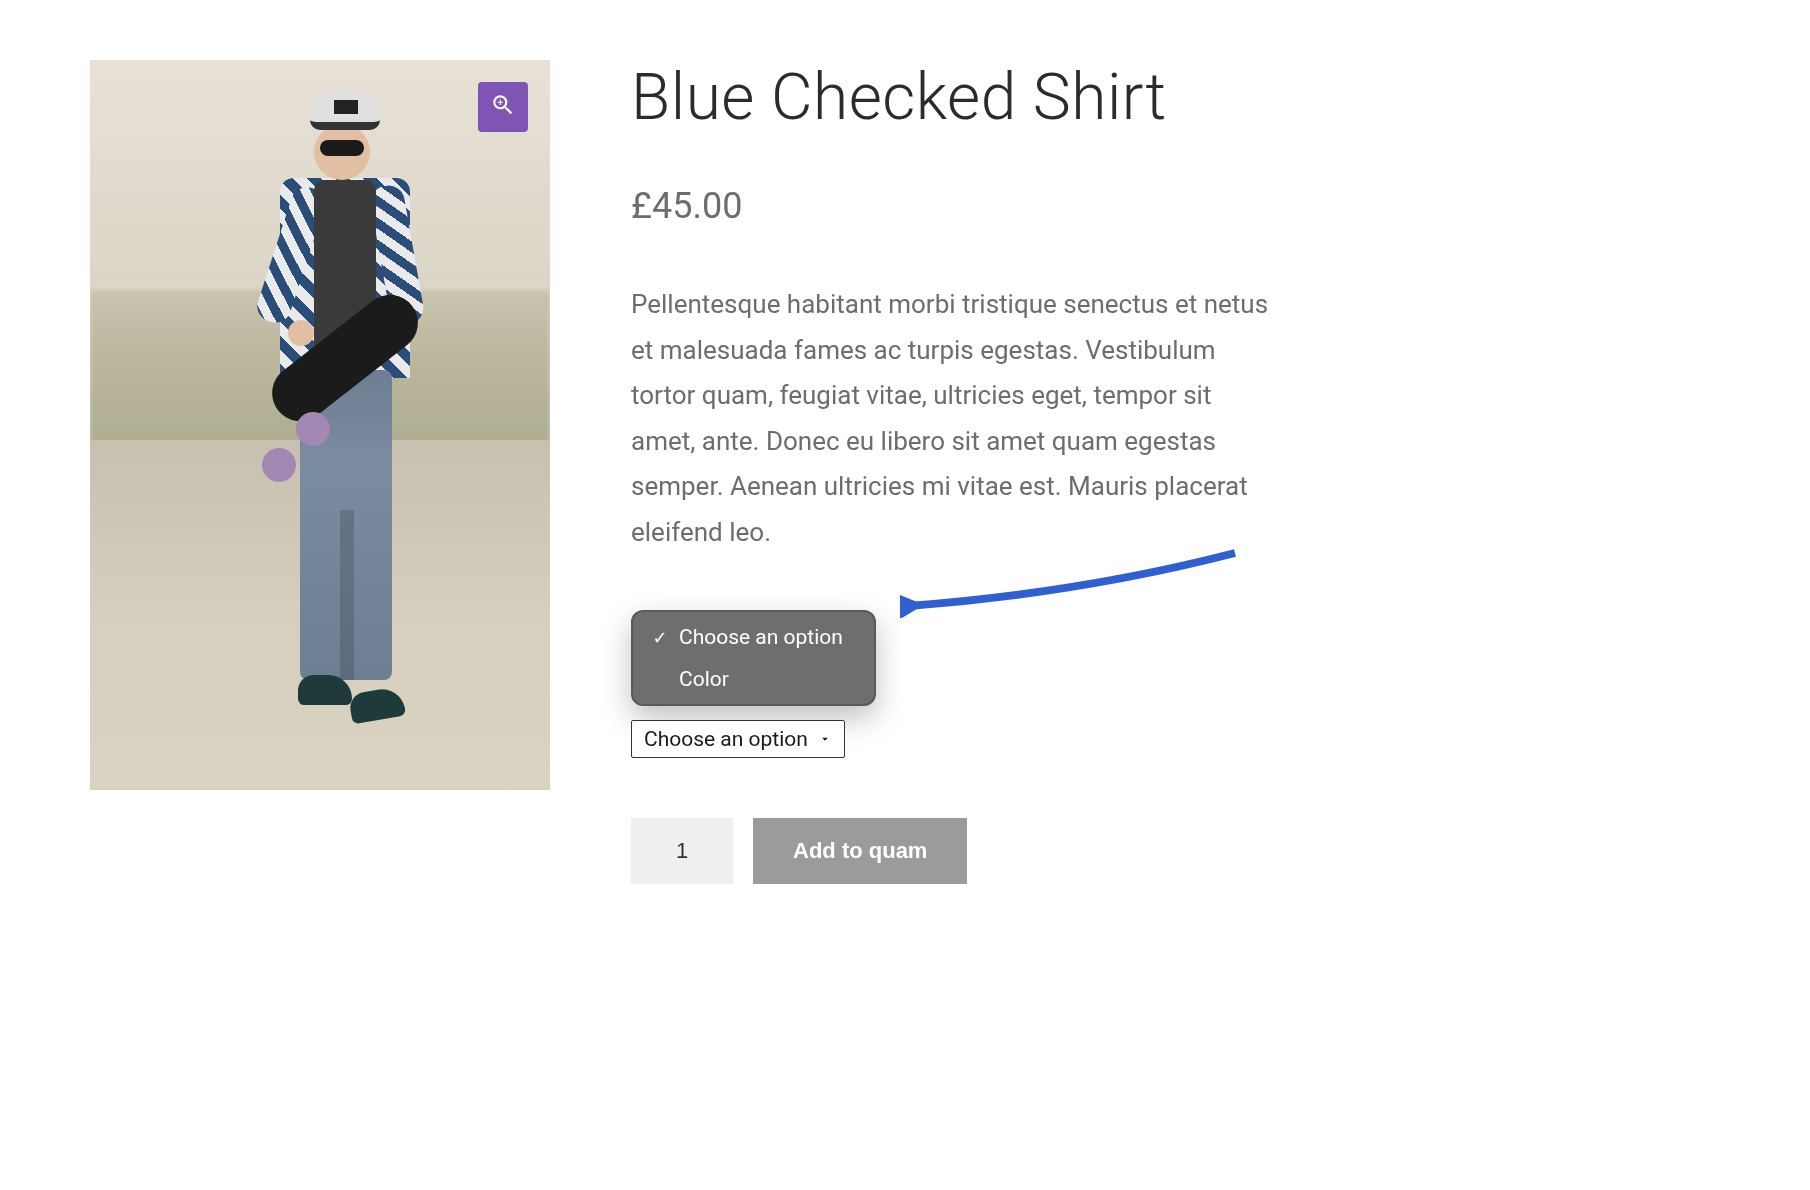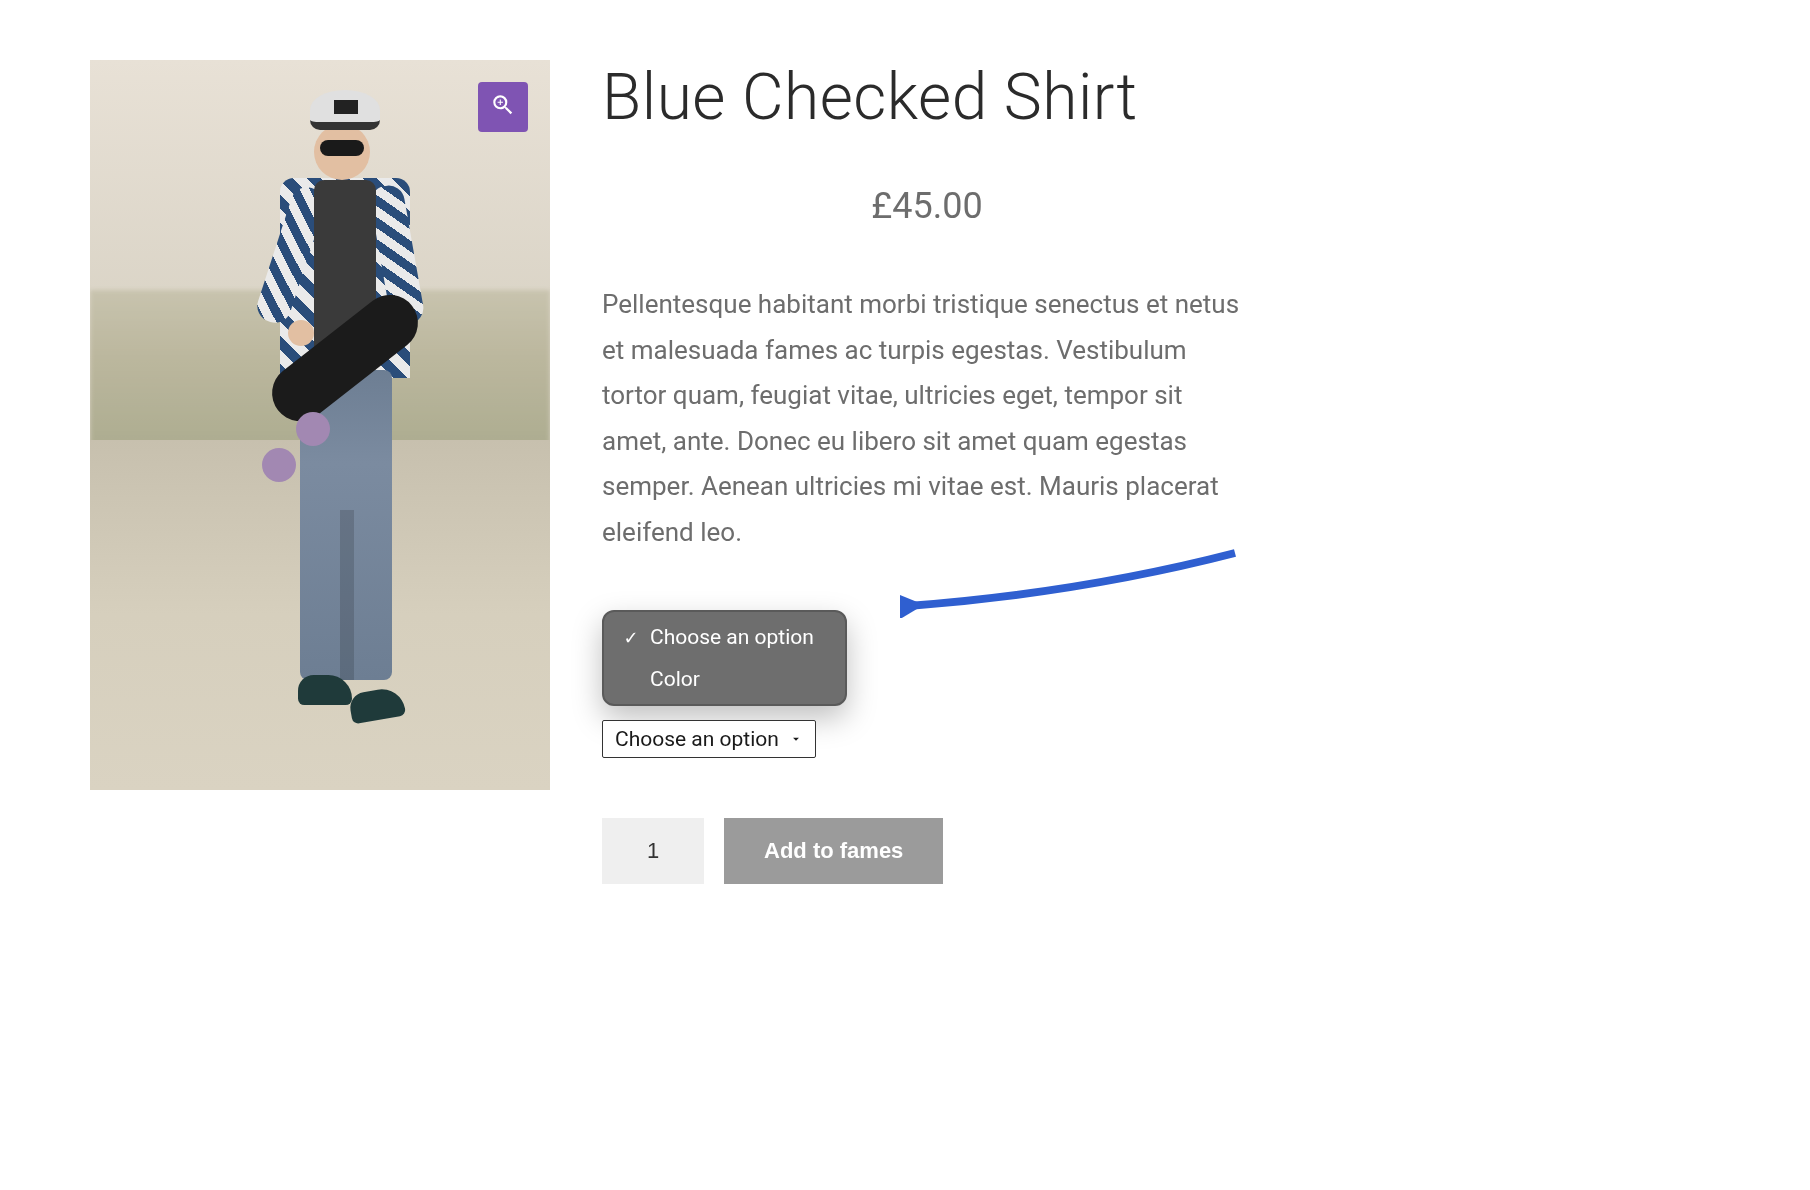--- a/index.html
+++ b/index.html
@@ -7,21 +7,21 @@
     font-family: -apple-system, BlinkMacSystemFont, "Segoe UI", Roboto, "Helvetica Neue", Arial, sans-serif;
     background: #ffffff;
     width: 1810px;
     height: 1190px;
     padding: 60px 90px;
     color: #6d6d6d;
     position: relative;
   }
   .product-wrap {
     display: flex;
-    gap: 52px;
+    gap: 81px;
     align-items: flex-start;
   }
   .product-image-col {
     position: relative;
     width: 460px;
     flex: 0 0 460px;
   }
   .product-image {
     width: 460px;
     height: 730px;
@@ -160,21 +160,20 @@
     font-size:64px;
     font-weight:300;
     color:#2b2b2b;
     letter-spacing:.5px;
     margin-bottom:50px;
   }
   .price{
     font-size:36px;
     color:#6d6d6d;
     margin-bottom:55px;
-    text-align:center;
   }
   .desc{
     font-size:26px;
     line-height:1.75;
     color:#6d6d6d;
     margin-bottom:55px;
   }
   .var-label{
     font-size:22px;
     color:#6d6d6d;
@@ -309,21 +308,21 @@
       <span>Choose an option</span>
       <span>
         <svg viewBox="0 0 24 24">
             <path d="M7 10l5 5 5-5z"></path>
           </svg>
       </span>
     </div>
 
     <div class="cart-row">
       <input class="qty-input" value="1" style="">
-      <button class="add-cart">Add to fames</button>
+      <button class="add-cart">Add to quam</button>
     </div>
   </div>
 
 </div>
 
 <svg class="annot-arrow" viewBox="0 0 340 70">
   <defs>
     <marker id="ah" markerWidth="12" markerHeight="12" refX="2" refY="6" orient="auto">
       <path d="M12 0 L0 6 L12 12 z" fill="#2f5fd0"></path>
     </marker>

